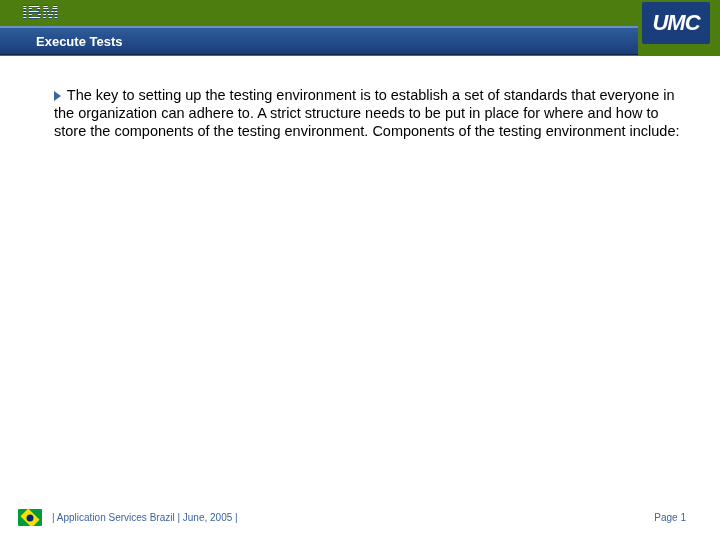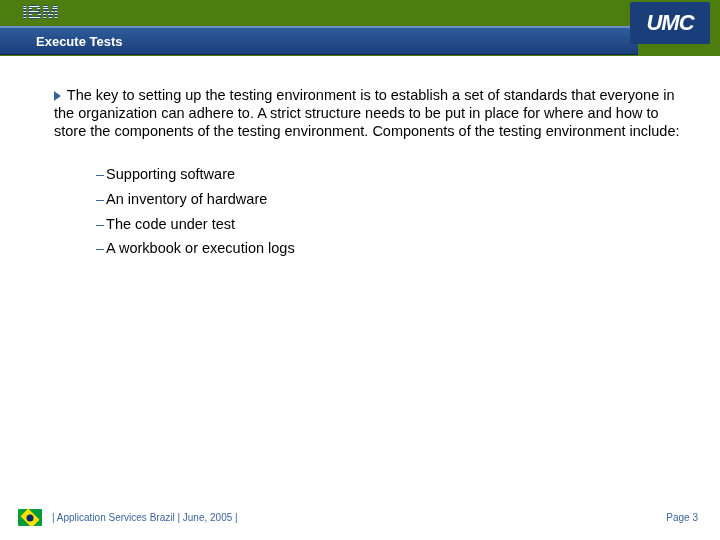--- a/index.html
+++ b/index.html
@@ -41,21 +41,21 @@
     -webkit-background-clip: text;
     background-clip: text;
     position: absolute;
     left: 0;
     top: -3px;
   }
   .umc-logo {
     position: absolute;
     right: 10px;
     top: 2px;
-    width: 80px;
+    width: 68px;
     height: 42px;
     background: #1a3e7a;
     border-radius: 2px;
     display: flex;
     align-items: center;
     justify-content: center;
   }
   .umc-text {
     font-family: "Arial Black", Arial, sans-serif;
     font-weight: 900;
@@ -114,21 +114,21 @@
     color: #000000;
   }
   .dash {
     color: #3b659e;
     margin-right: 2px;
   }
   .footer {
     position: absolute;
     bottom: 14px;
     left: 0;
-    right: 0;
+    right: 12px;
     height: 20px;
   }
   .flag {
     position: absolute;
     left: 18px;
     bottom: 0;
     width: 24px;
     height: 17px;
     background: linear-gradient(to bottom,
       #009b3a 0%, #009b3a 100%);
@@ -181,25 +181,19 @@
   <div class="umc-logo">
     <span class="umc-text">UMC</span>
   </div>
 </div>
 
 <div class="content">
   <p class="body-para">
     <span class="arrow-bullet"></span>
     <span>The key to setting up the testing environment is to establish a set of standards that everyone in the organization can adhere to. A strict structure needs to be put in place for where and how to store the components of the testing environment. Components of the testing environment include:</span>
   </p>
-  <div class="sub-list">
-    <div class="sub-item"><span class="dash">–</span><span>Supporting software</span></div>
-    <div class="sub-item"><span class="dash">–</span><span>An inventory of hardware</span></div>
-    <div class="sub-item"><span class="dash">–</span><span>The code under test</span></div>
-    <div class="sub-item"><span class="dash">–</span><span>A workbook or execution logs</span></div>
-  </div>
 </div>
 
 <div class="footer">
   <div class="flag"></div>
   <span class="footer-text">|  Application Services Brazil  |  June, 2005  |</span>
-  <span class="page-num">Page 3</span>
+  <span class="page-num">Page 1</span>
 </div>
 
 </body></html>

